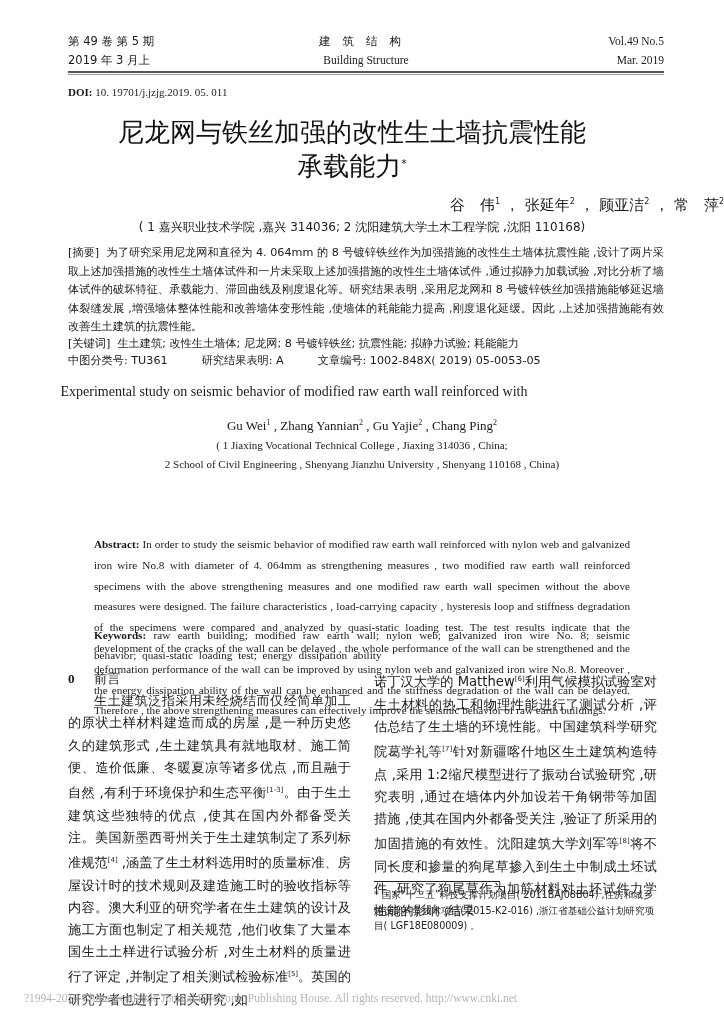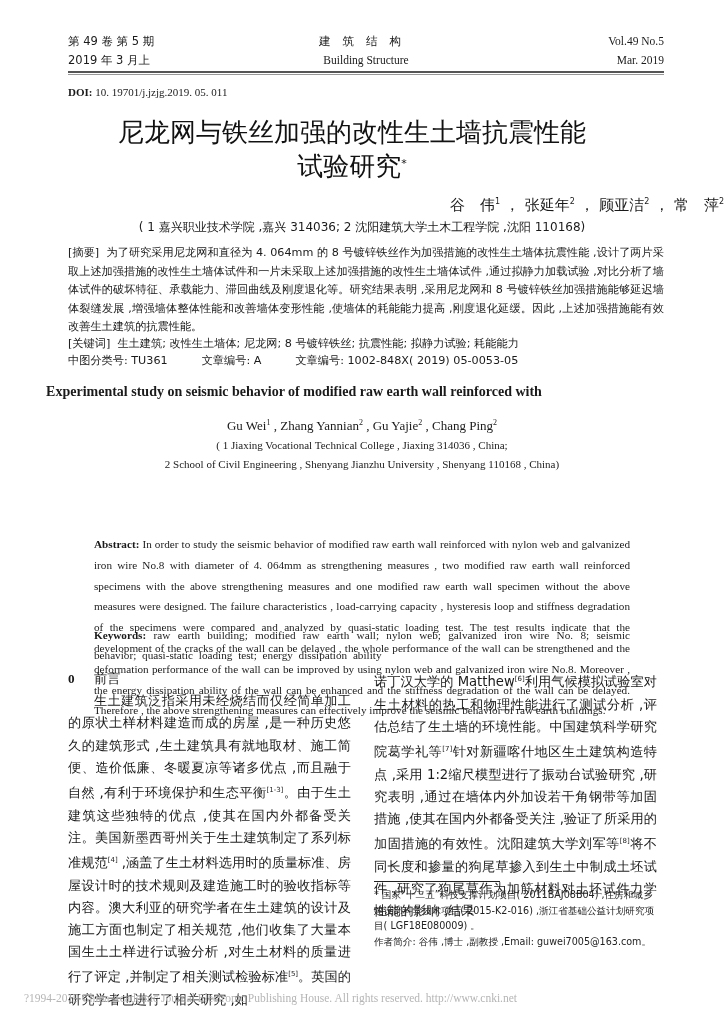--- a/index.html
+++ b/index.html
@@ -29,21 +29,21 @@
 
   .authors { left: 0; width: 724px; text-align: right; font-size: 15px; top: 196px; }
   .authors sup { font-size: 8px; }
   .affil { left: 0; width: 724px; text-align: center; font-size: 12px; top: 219px; }
 
   .abs-cn { left: 68px; width: 596px; top: 244px; font-size: 11.2px; line-height: 18.5px; text-align: justify; }
   .kw-cn { left: 68px; width: 596px; top: 335px; font-size: 11.2px; line-height: 18.5px; }
   .class-row { left: 68px; width: 596px; top: 352px; font-size: 11.2px; line-height: 18.5px; }
   .class-row span.gap { display: inline-block; width: 34px; }
 
-  .en-title { left: 0; width: 588px; text-align: center; top: 380px; font-size: 14px; line-height: 24px; font-weight: bold; }
+  .en-title { left: 0; width: 588px; text-align: center; top: 380px; font-size: 14px; line-height: 24px; font-weight: normal; }
   .en-authors { left: 0; width: 724px; text-align: center; top: 418px; font-size: 13px; }
   .en-authors sup { font-size: 8px; }
   .en-affil { left: 0; width: 724px; text-align: center; font-size: 11px; line-height: 19px; top: 436px; }
 
   .en-abs { left: 94px; width: 536px; top: 486px; font-size: 11.2px; line-height: 20.8px; text-align: justify; margin-top: 48px; }
   .en-abs b { font-weight: bold; }
   .en-kw { left: 94px; width: 536px; top: 625px; font-size: 11.2px; line-height: 20px; text-align: justify; word-spacing: 3px; }
   .en-kw b { font-weight: bold; }
 
   .col { font-size: 13.2px; line-height: 22.2px; text-align: justify; }
@@ -74,39 +74,39 @@
 </div>
 <div class="hdr-rule"></div>
 <div class="hdr-rule2"></div>
 
 <div class="abs doi serif">
   <b>DOI:</b><span> 10. 19701/j.jzjg.2019. 05. 011</span>
 </div>
 
 <div class="abs title" style="top:114px;">尼龙网与铁丝加强的改性生土墙抗震性能</div>
 <div class="abs title" style="top:148px;">
-  <span>试验研究</span><sup>*</sup>
+  <span>承载能力</span><sup>*</sup>
 </div>
 
 <div class="abs authors">
   <span>谷　伟</span><sup>1</sup> ，
   <span>张延年</span><sup>2</sup> ，
   <span>顾亚洁</span><sup>2</sup> ，
   <span>常　萍</span><sup>2</sup>
 </div>
 <div class="abs affil">( 1 嘉兴职业技术学院 ,嘉兴 314036; 2 沈阳建筑大学土木工程学院 ,沈阳 110168)</div>
 
 <div class="abs abs-cn">
   <span>[摘要]</span>&nbsp;&nbsp;<span>为了研究采用尼龙网和直径为 4. 064mm 的 8 号镀锌铁丝作为加强措施的改性生土墙体抗震性能 ,设计了两片采取上述加强措施的改性生土墙体试件和一片未采取上述加强措施的改性生土墙体试件 ,通过拟静力加载试验 ,对比分析了墙体试件的破坏特征、承载能力、滞回曲线及刚度退化等。研究结果表明 ,采用尼龙网和 8 号镀锌铁丝加强措施能够延迟墙体裂缝发展 ,增强墙体整体性能和改善墙体变形性能 ,使墙体的耗能能力提高 ,刚度退化延缓。因此 ,上述加强措施能有效改善生土建筑的抗震性能。</span>
 </div>
 <div class="abs kw-cn">
   <span>[关键词]</span>&nbsp;&nbsp;<span>生土建筑; 改性生土墙体; 尼龙网; 8 号镀锌铁丝; 抗震性能; 拟静力试验; 耗能能力</span>
 </div>
 <div class="abs class-row">
-  <span>中图分类号: TU361</span><span class="gap"></span><span>文章编号: A</span><span class="gap"></span><span>文章编号: 1002-848X( 2019) 05-0053-05</span>
+  <span>中图分类号: TU361</span><span class="gap"></span><span>研究结果表明: A</span><span class="gap"></span><span>文章编号: 1002-848X( 2019) 05-0053-05</span>
 </div>
 
 <div class="abs en-title serif">
   <div>Experimental study on seismic behavior of modified raw earth wall reinforced with</div>
 </div>
 <div class="abs en-authors serif">
   <span>Gu Wei</span><sup>1</sup> ,
   <span>Zhang Yannian</span><sup>2</sup> ,
   <span>Gu Yajie</span><sup>2</sup> ,
   <span>Chang Ping</span><sup>2</sup>
@@ -132,16 +132,15 @@
   </div>
 </div>
 
 <div class="abs col col-r">
   <span>诺丁汉大学的 Matthew</span><sup>[6]</sup><span>利用气候模拟试验室对生土材料的热工和物理性能进行了测试分析 ,评估总结了生土墙的环境性能。中国建筑科学研究院葛学礼等</span><sup>[7]</sup><span>针对新疆喀什地区生土建筑构造特点 ,采用 1:2缩尺模型进行了振动台试验研究 ,研究表明 ,通过在墙体内外加设若干角钢带等加固措施 ,使其在国内外都备受关注 ,验证了所采用的加固措施的有效性。沈阳建筑大学刘军等</span><sup>[8]</sup><span>将不同长度和掺量的狗尾草掺入到生土中制成土坯试件 ,研究了狗尾草作为加筋材料对土坯试件力学性能的影响 ,结果</span>
 </div>
 
 <div class="abs fn-rule"></div>
 <div class="abs footnote">
   <div>* 国家“十二五”科技支撑计划项目( 2011BAJ08B04) ,住房和城乡建设部科学技术项目( 2015-K2-016) ,浙江省基础公益计划研究项目( LGF18E080009) 。</div>
-  <div>作者简介: 谷伟 ,博士 ,副教授 ,Email: guwei7005@163.com。</div>
 </div>
 
 <div class="abs copyright serif">?1994-2019 China Academic Journal Electronic Publishing House. All rights reserved.    http://www.cnki.net</div>
 
 </body></html>

